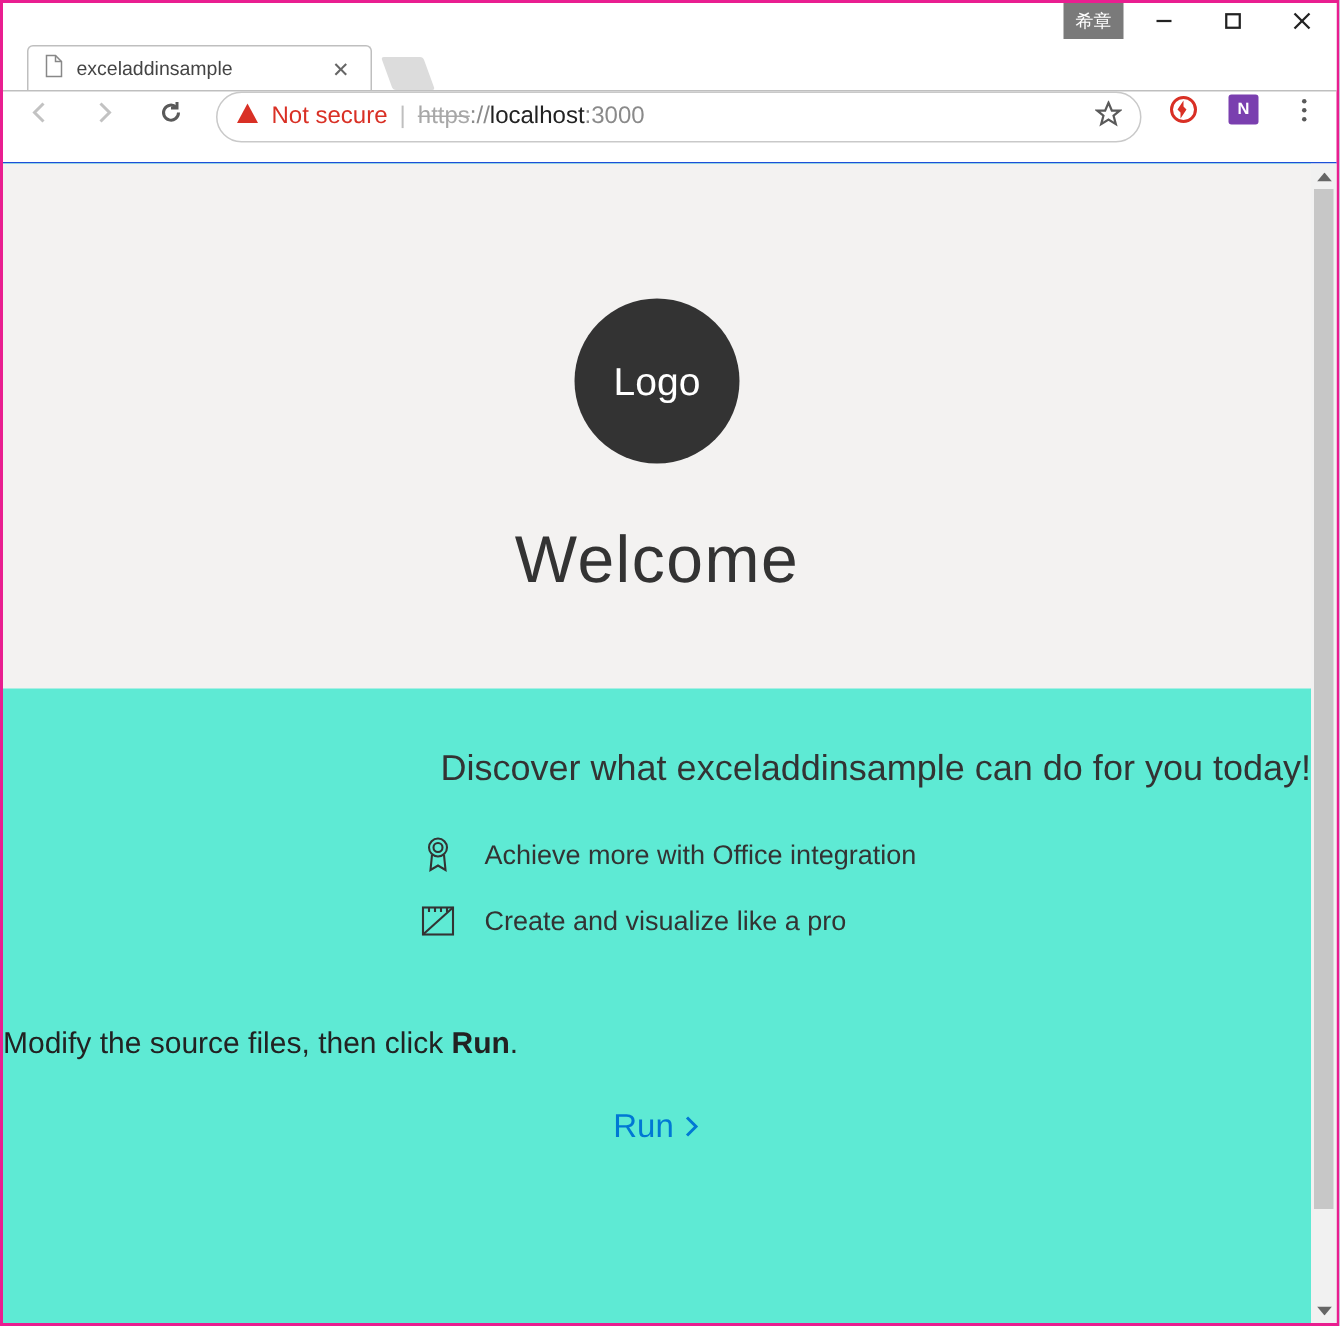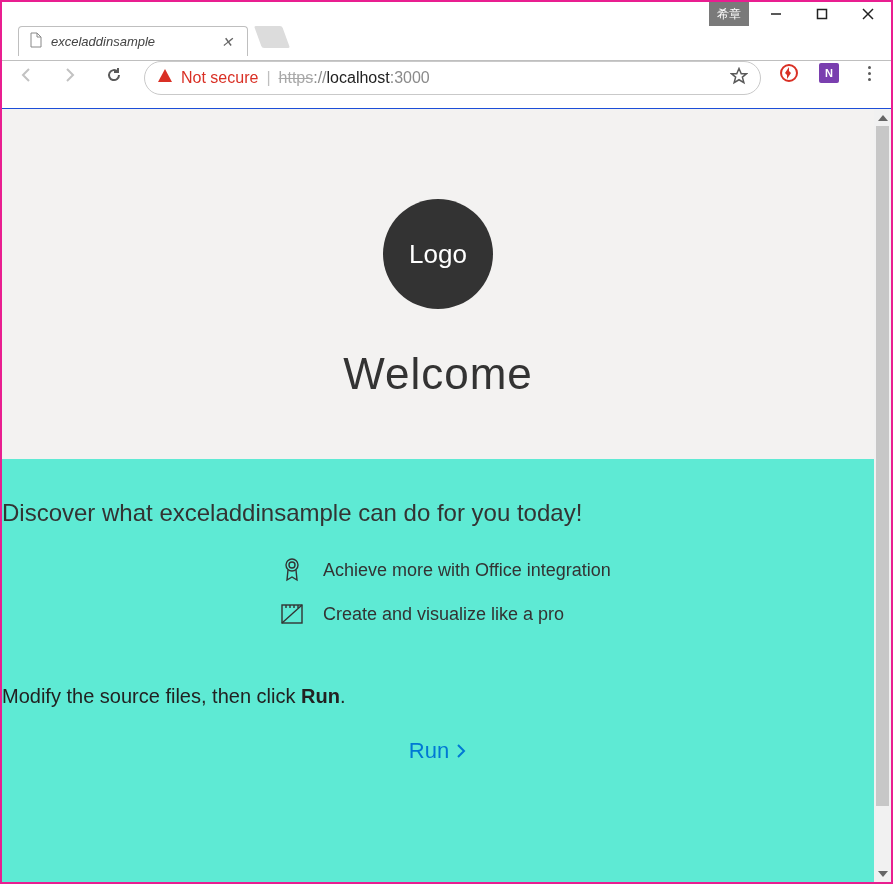--- a/index.html
+++ b/index.html
@@ -6,21 +6,21 @@
   html, body { width: 893px; height: 884px; font-family: "Segoe UI", Arial, sans-serif; overflow: hidden; }
   .frame { width: 893px; height: 884px; border: 2px solid #e91e90; background: #fff; position: relative; }
 
   
   .titlebar { height: 24px; background: #fff; display: flex; justify-content: flex-end; align-items: stretch; padding-left: 13px; }
   .titlebar .badge { background: #7a7a7a; color: #fff; font-size: 12px; padding: 2px 8px; margin-right: 4px; display:flex; align-items:center;}
   .win-btn { width: 46px; display:flex; align-items:center; justify-content:center; }
   .win-btn svg { stroke:#222; }
 
   
-  .tabstrip { height: 34px; background: #fff; display:flex; align-items:flex-start; padding-left: 16px; font-style: italic; }
+  .tabstrip { height: 34px; background: #fff; display:flex; align-items:flex-end; padding-left: 16px; }
   .tab { position: relative; height: 30px; min-width: 230px; background:#fff; border:1px solid #bfbfbf; border-bottom:none; border-top-left-radius:4px; border-top-right-radius:4px; display:flex; align-items:center; padding:0 10px; font-size:13px; color:#444; }
   .tab:before, .tab:after { content:""; position:absolute; width:10px; height:10px;}
   .tab .file-icon { margin-right:8px; }
   .tab .close { margin-left:auto; color:#666; font-size:14px; padding:0 4px; }
   .newtab { width:28px; height:22px; background:#dcdcdc; margin-left:10px; border-radius:2px; transform: skewX(20deg); }
   .tab-underline { height:1px; background:#bfbfbf; }
 
   
   .toolbar { height: 48px; display:flex; align-items:flex-start; padding: 0 10px; gap:16px; border-bottom:1px solid #1d4ed8;}
   .nav-btn { width:28px; height:28px; display:flex; align-items:center; justify-content:center; border-radius:50%; }
@@ -47,21 +47,21 @@
   .scrollbar { width:17px; background:#f1f1f1; display:flex; flex-direction:column; }
   .sb-btn { height:17px; display:flex; align-items:center; justify-content:center; }
   .sb-btn svg { fill:#666; }
   .sb-track { flex:1; position:relative; }
   .sb-thumb { position:absolute; left:2px; right:2px; top:0; height:680px; background:#c7c7c7; border-radius:0;}
 
   
   .hero { background:#f3f2f1; text-align:center; padding: 90px 0 60px; }
   .logo-circle { width:110px; height:110px; background:#333; border-radius:50%; color:#fff; display:flex; align-items:center; justify-content:center; font-size:26px; font-weight:300; margin:0 auto; }
   .hero h1 { font-size:44px; font-weight:400; color:#333; margin-top:40px; letter-spacing:1px;}
-  .subtitle { text-align:left; font-size:24px; color:#333; font-weight:400; margin:40px 0 30px;}
+  .subtitle { text-align:right; font-size:24px; color:#333; font-weight:400; margin:40px 0 30px;}
   .features { width:100%; display:flex; flex-direction:column; align-items:center; gap:20px;margin-left:41px; }
   .feature { display:flex; align-items:center; gap:18px; font-size:18px; color:#333; width:400px;}
   .feature .ficon { width:26px; display:flex; justify-content:center;}
   .feature .ficon svg { stroke:#333; fill:none; stroke-width:1.4; }
   .instruction { text-align:left; font-size:20px; color:#222; margin-top:60px; }
   .instruction .bold { font-weight:700; }
   .run-link { display:flex; justify-content:center; align-items:center; gap:6px; color:#0078d4; font-size:22px; margin-top:30px; }
   .run-link svg { stroke:#0078d4; }
 </style>
 </head>

